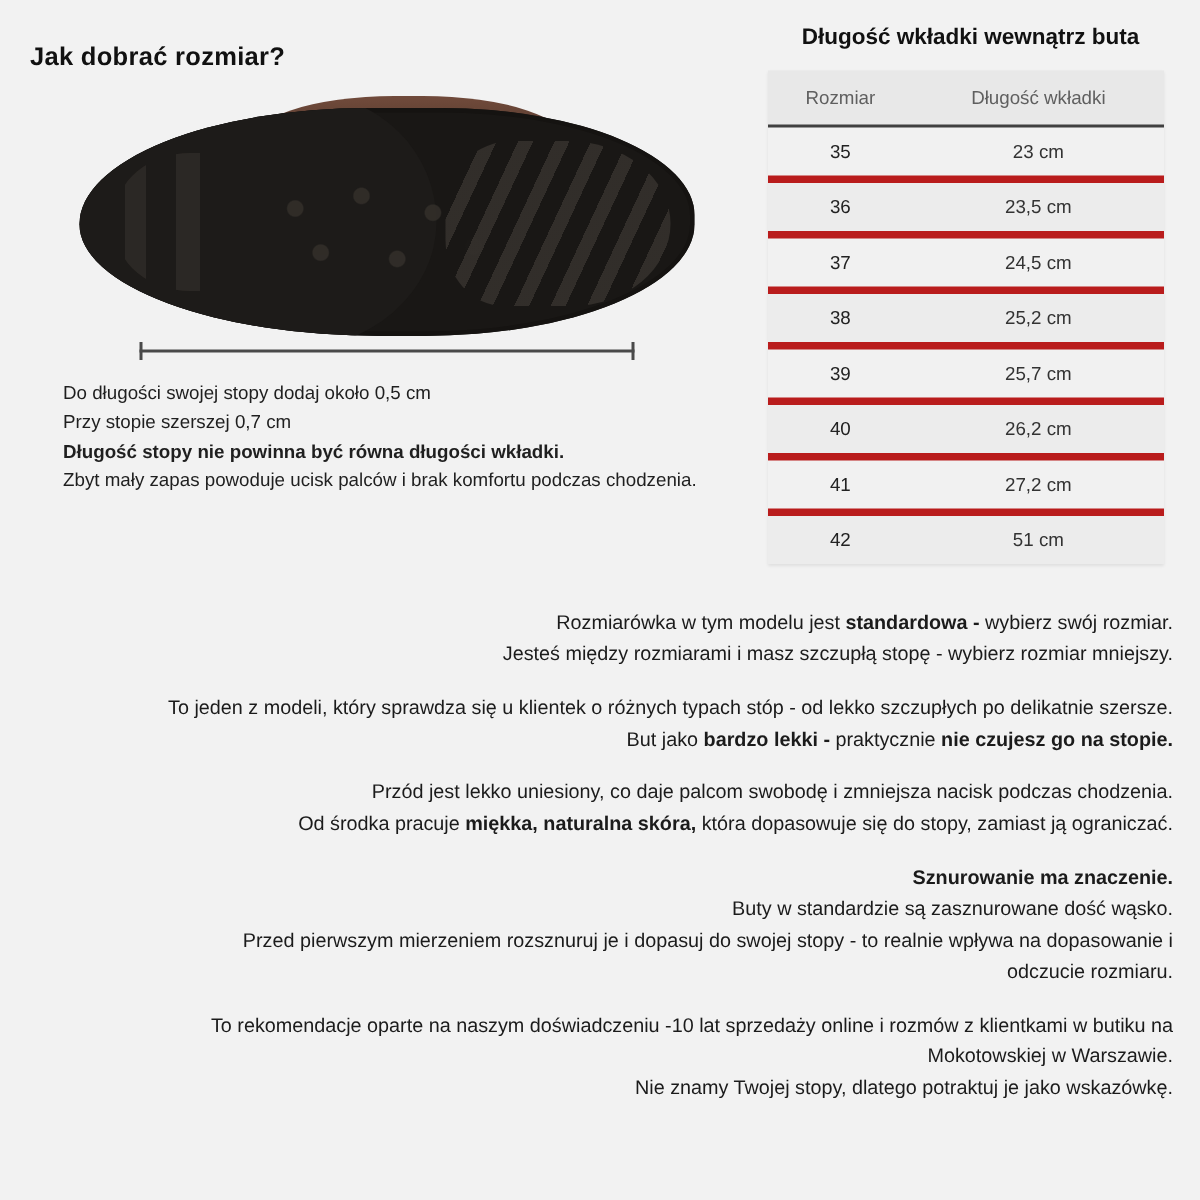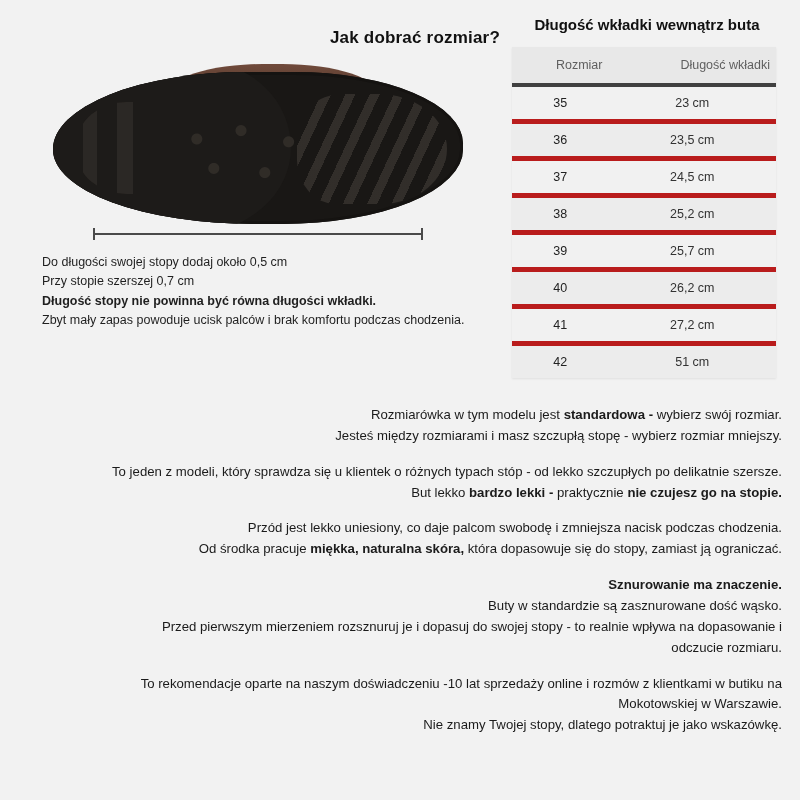--- a/index.html
+++ b/index.html
@@ -22,21 +22,21 @@
   }
 
   
   .left-col {
     position: absolute;
     left: 20px;
     top: 20px;
     width: 480px;
   }
   .left-title {
-    text-align: right;
+    text-align: left;
     font-size: 17px;
     font-weight: bold;
     color: #111;
     margin: 8px 0 0 0;
     letter-spacing: 0.2px;
   }
 
   .shoe-wrap {
     position: relative;
     width: 430px;
@@ -165,22 +165,22 @@
     background: #efefef;
     box-shadow: 0 1px 2px rgba(0,0,0,.08);
     font-size: 12.5px;
   }
   table.size-table th {
     background: #e8e8e8;
     color: #5f5f5f;
     font-weight: normal;
     font-size: 12.5px;
     padding: 11px 6px;
-    border-bottom: 4px solid #404040;
-    text-align: right;
+    border-bottom: 2px solid #404040;
+    text-align: center;
   }
   table.size-table td {
     padding: 9px 6px;
     text-align: center;
     border-bottom: 5px solid #b91c1c;
     color: #333;
   }
   table.size-table td.size-col {
     color: #222;
     font-weight: normal;
@@ -286,21 +286,21 @@
         <span>Jesteś między rozmiarami  i masz szczupłą stopę - wybierz rozmiar mniejszy.</span>
       </p>
     </div>
     <div class="para-gap"></div>
 
     <div>
       <p>
         <span>To jeden z modeli, który sprawdza się u klientek o różnych typach stóp - od lekko szczupłych po delikatnie szersze.</span>
       </p>
       <p>
-        <span>But lekko </span><span class="b">bardzo lekki  - </span><span>praktycznie </span><span class="b">nie czujesz go na stopie.</span>
+        <span>But jako </span><span class="b">bardzo lekki  - </span><span>praktycznie </span><span class="b">nie czujesz go na stopie.</span>
       </p>
     </div>
     <div class="para-gap"></div>
 
     <div>
       <p>
         <span>Przód jest lekko uniesiony, co daje palcom swobodę i zmniejsza nacisk podczas chodzenia.</span>
       </p>
       <p>
         <span>Od środka pracuje </span><span class="b">miękka, naturalna skóra,</span><span> która dopasowuje się do stopy, zamiast ją ograniczać.</span>

